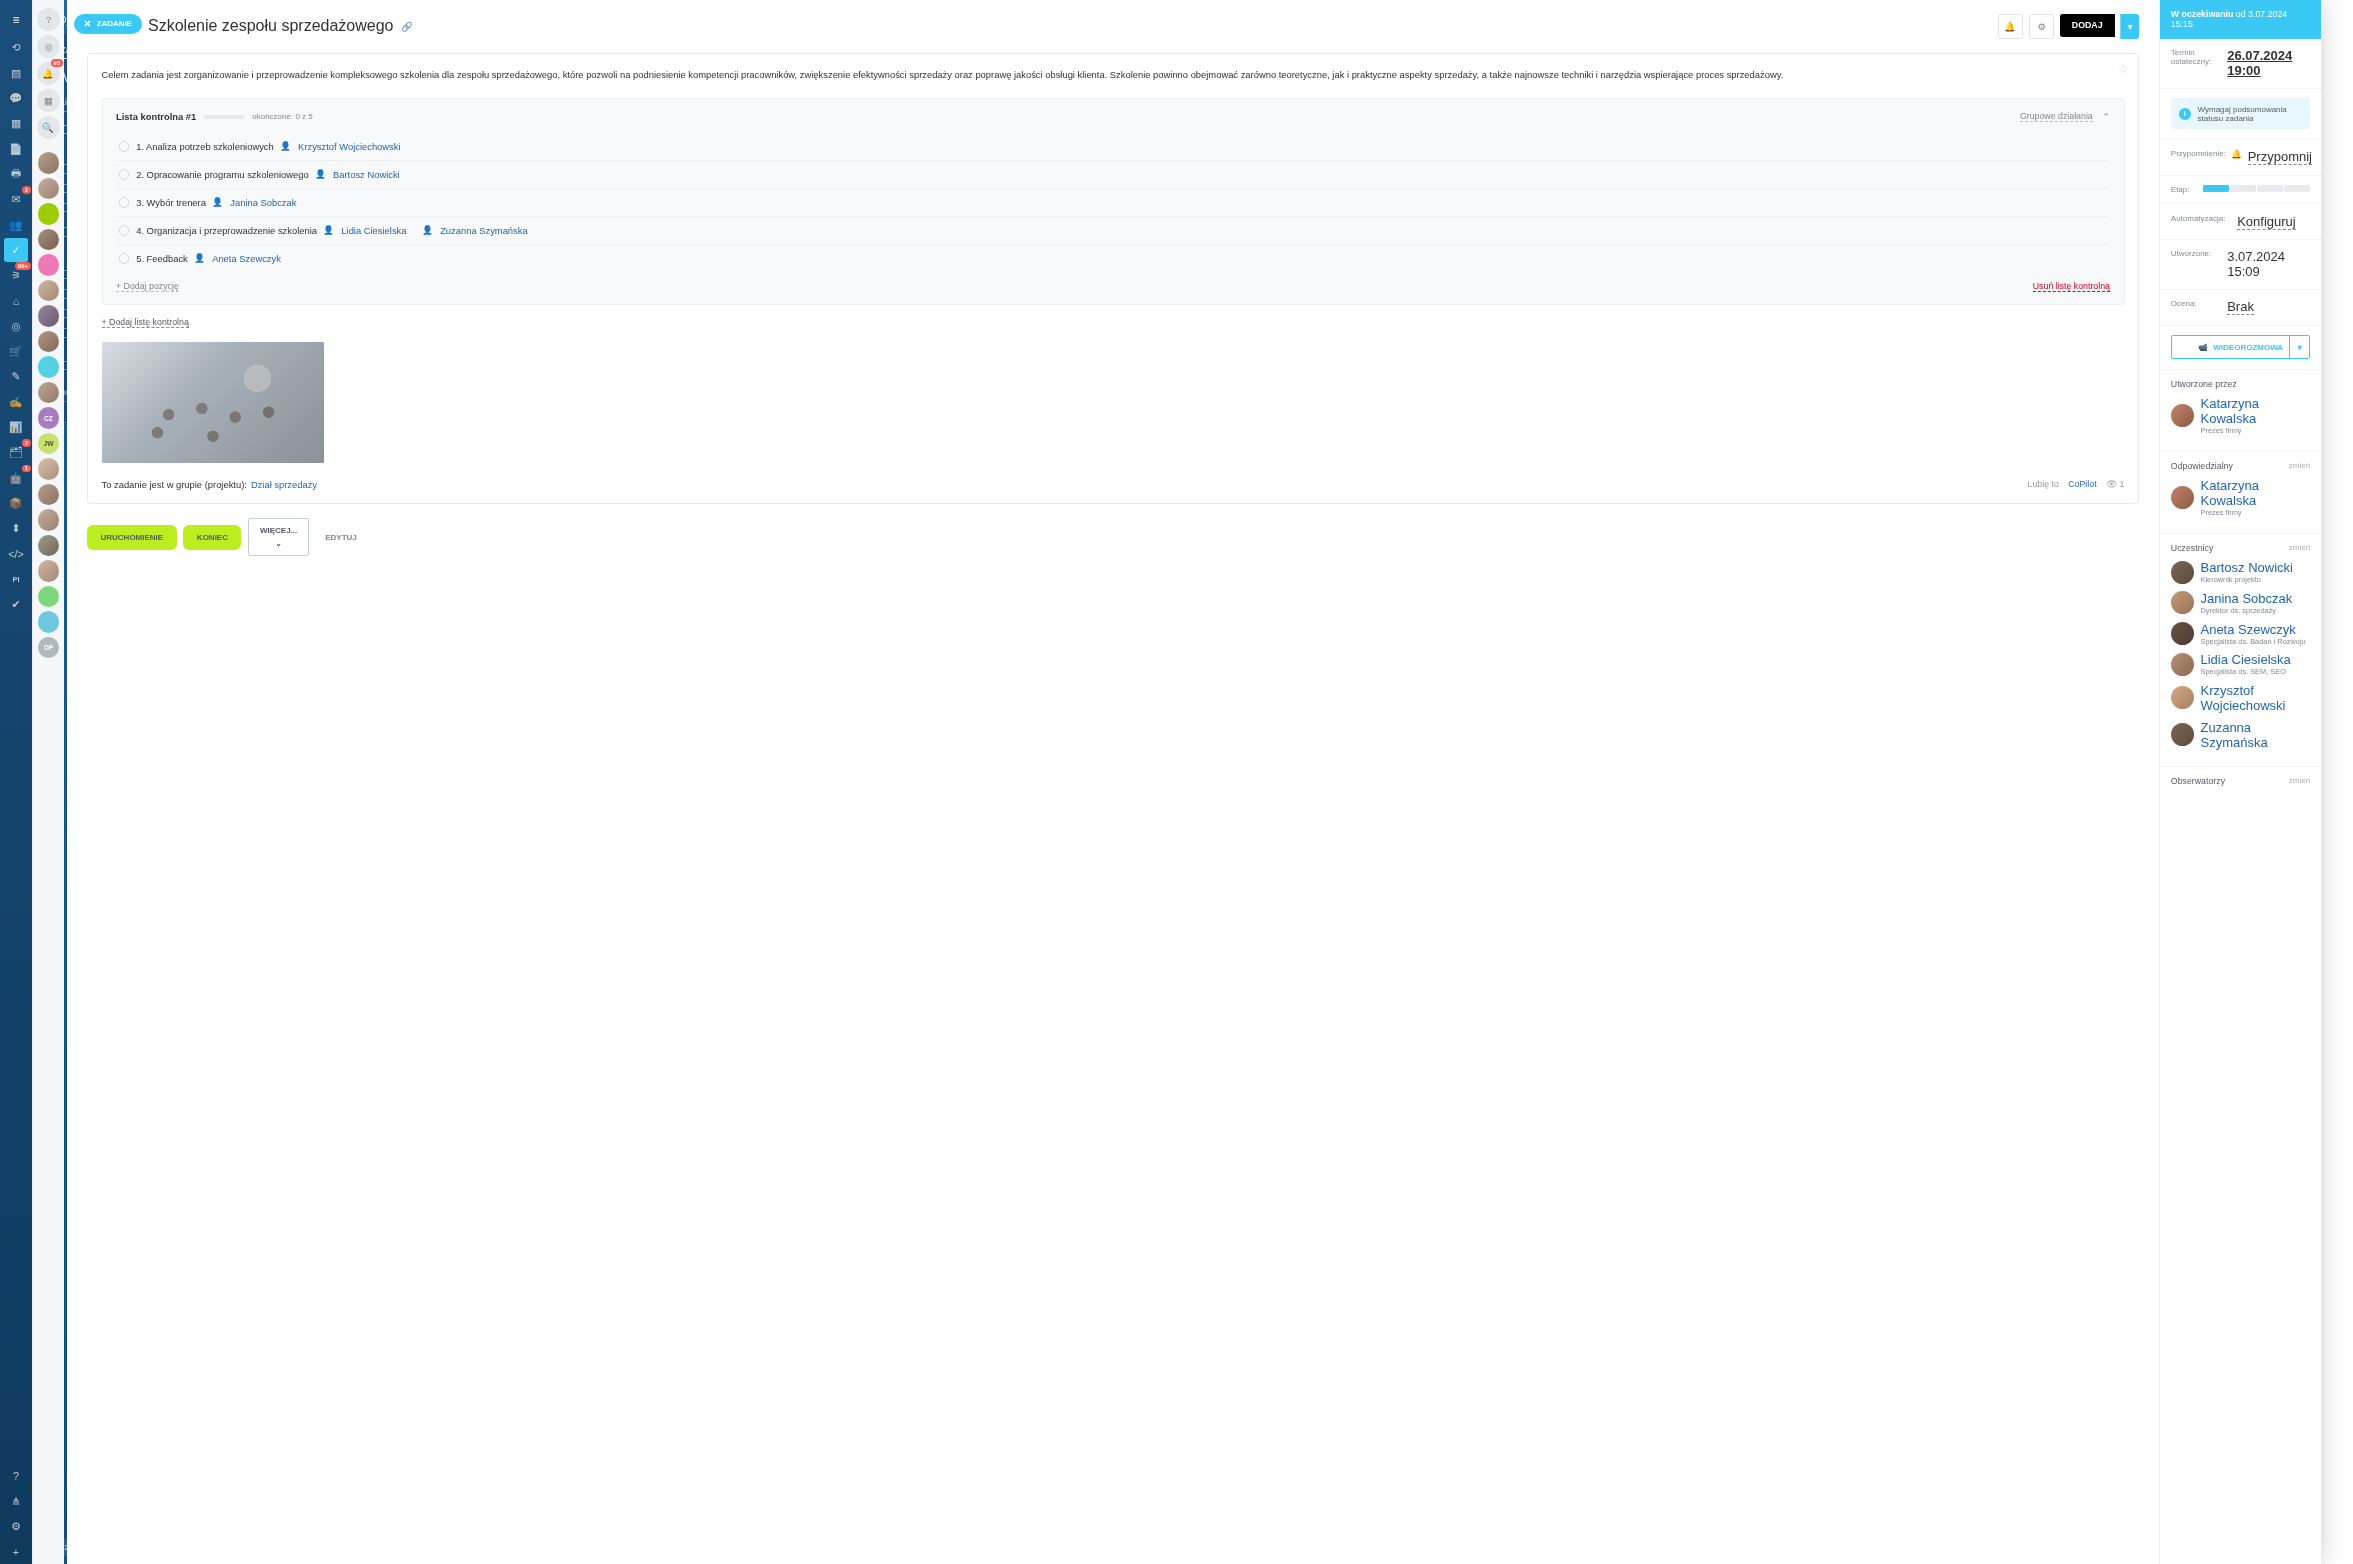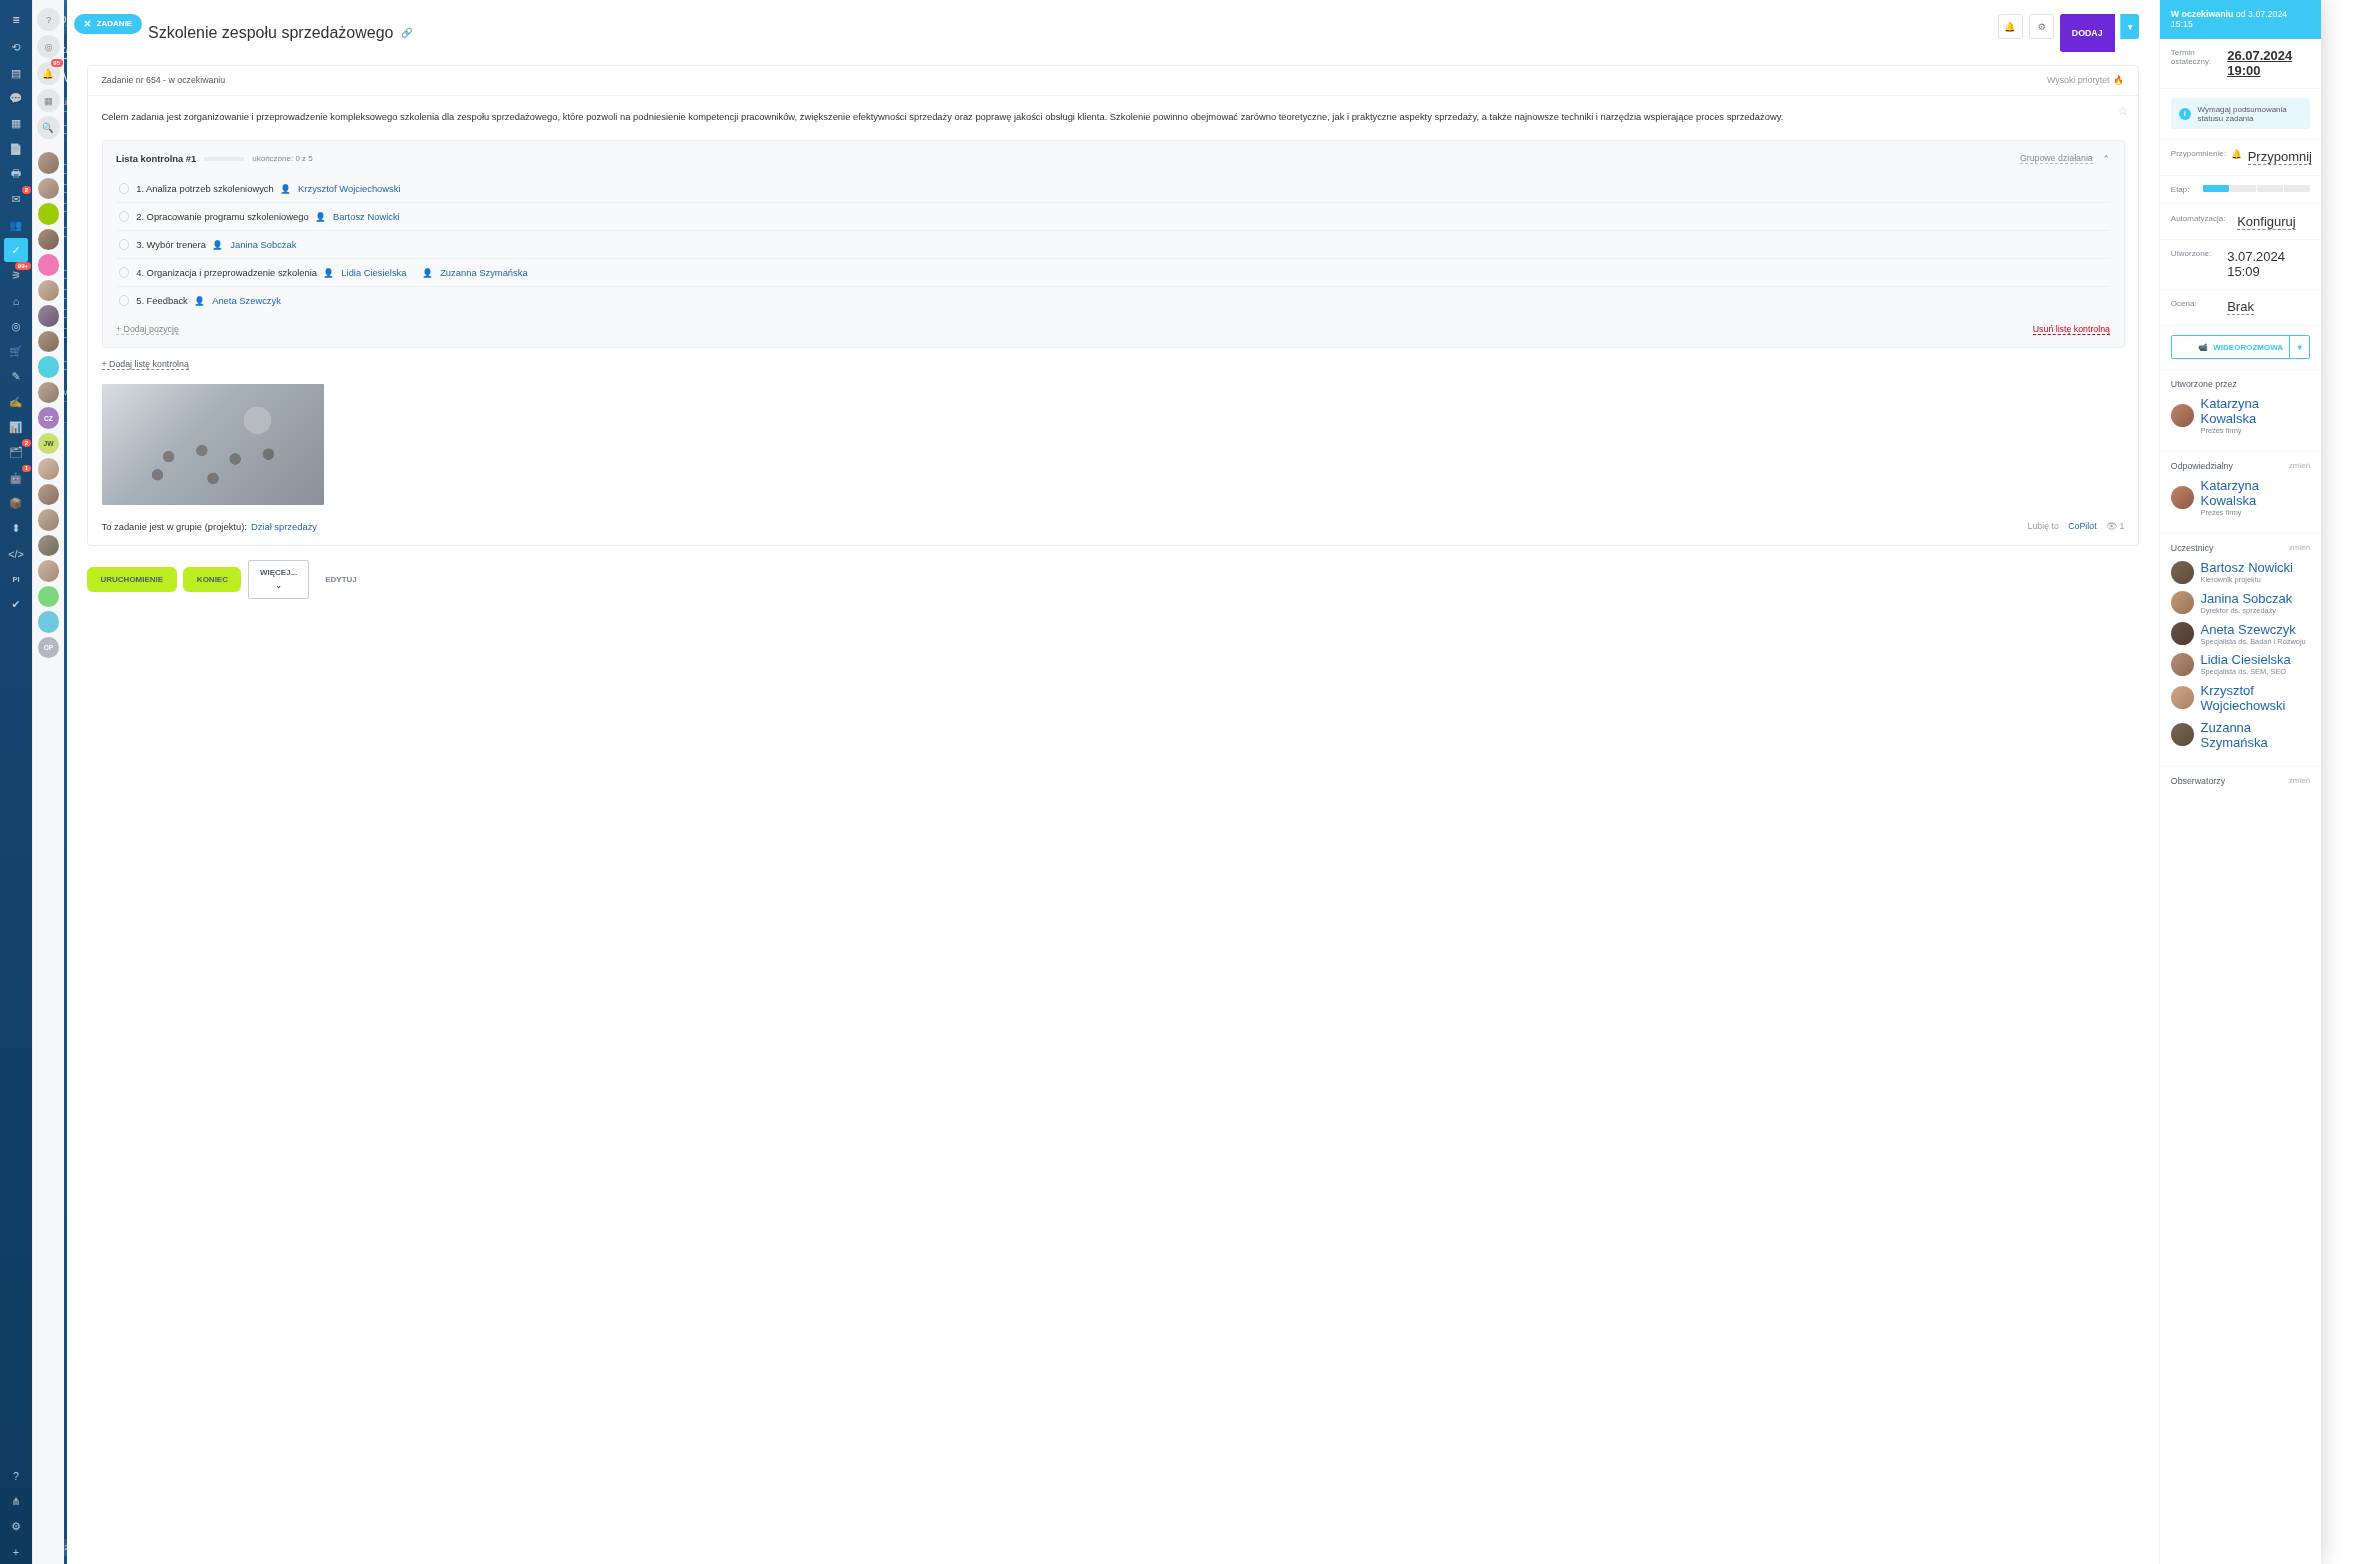--- a/index.html
+++ b/index.html
@@ -47,21 +47,21 @@
 .close-pill .x { font-weight: bold; font-size: 9.4px; }
 
 .main { flex: 1; overflow-y: auto; padding: 13.5px 20px 20px; }
 .side { width: 162px; border-left: 0.7px solid #eef0f2; padding: 0; overflow-y: auto; }
 
 .title-row { display: flex; align-items: center; gap: 8px; margin-bottom: 13.5px; margin-left: 61px; }
 .page-title { font-size: 16px; font-weight: 400; color: #333; }
 .link-icon { color: #c0c5cb; font-size: 9.4px; }
 .title-actions { margin-left: auto; display: flex; gap: 5.4px; }
 .icon-btn { width: 25.6px; height: 25.6px; border: 0.7px solid #e0e3e7; border-radius: 2.7px; display: flex; align-items: center; justify-content: center; color: #7a8691; cursor: pointer; }
-.add-btn { background: #6d28d9; color: #fff; padding: 0 12px; height: 38px; border-radius: 2.7px 0 0 2.7px; display: flex; align-items: center; font-weight: 600; font-size: 8.8px; cursor: pointer; }
+.add-btn { background: #000000; color: #fff; padding: 0 12px; height: 23px; border-radius: 2.7px 0 0 2.7px; display: flex; align-items: center; font-weight: 600; font-size: 8.8px; cursor: pointer; }
 .add-btn-caret { background: #3bc8f5; color: #fff; width: 19px; height: 25.6px; border-radius: 0 2.7px 2.7px 0; display: flex; align-items: center; justify-content: center; border-left: 0.7px solid rgba(255,255,255,.3); cursor: pointer; }
 
 .card { border: 0.7px solid #e8eaed; border-radius: 4px; margin-bottom: 10.8px; }
 .card-header { padding: 9.4px 13.5px; border-bottom: 0.7px solid #eef0f2; display: flex; align-items: center; font-size: 8.8px; color: #555; }
 .card-header .priority { margin-left: auto; display: flex; align-items: center; gap: 4px; color: #999; }
 .card-body { padding: 13.5px; position: relative; }
 .star-corner { position: absolute; top: 8px; right: 9.4px; color: #d0d5da; font-size: 12px; }
 .description { font-size: 9.4px; line-height: 1.6; color: #333; margin-bottom: 16px; }
 
 .checklist-card { background: #f8f9fa; border: 0.7px solid #edf0f2; border-radius: 2.7px; padding: 12px 13.5px; margin-bottom: 10.8px; }
@@ -299,27 +299,20 @@
             </div>
           <div class="icon-btn">
               <span>⚙</span>
             </div>
           <div class="add-btn">DODAJ</div>
           <div class="add-btn-caret">▾</div>
         </div>
       </div>
 
       <div class="card">
-        <div class="card-header">
-          <span>Zadanie nr 654 - w oczekiwaniu</span>
-          <span class="priority">
-            <span>Wysoki priorytet</span>
-            <span style="color:#c6cdd3">🔥</span>
-          </span>
-        </div>
         <div class="card-body">
           <span class="star-corner">☆</span>
           <p class="description">Celem zadania jest zorganizowanie i przeprowadzenie kompleksowego szkolenia dla zespołu sprzedażowego, które pozwoli na podniesienie kompetencji pracowników, zwiększenie efektywności sprzedaży oraz poprawę jakości obsługi klienta. Szkolenie powinno obejmować zarówno teoretyczne, jak i praktyczne aspekty sprzedaży, a także najnowsze techniki i narzędzia wspierające proces sprzedażowy.</p>
 
           <div class="checklist-card">
             <div class="checklist-header">
               <span class="checklist-title">Lista kontrolna #1</span>
               <span class="checklist-progress"></span>
               <span class="checklist-status">ukończone: 0 z 5</span>
               <span class="checklist-right">

